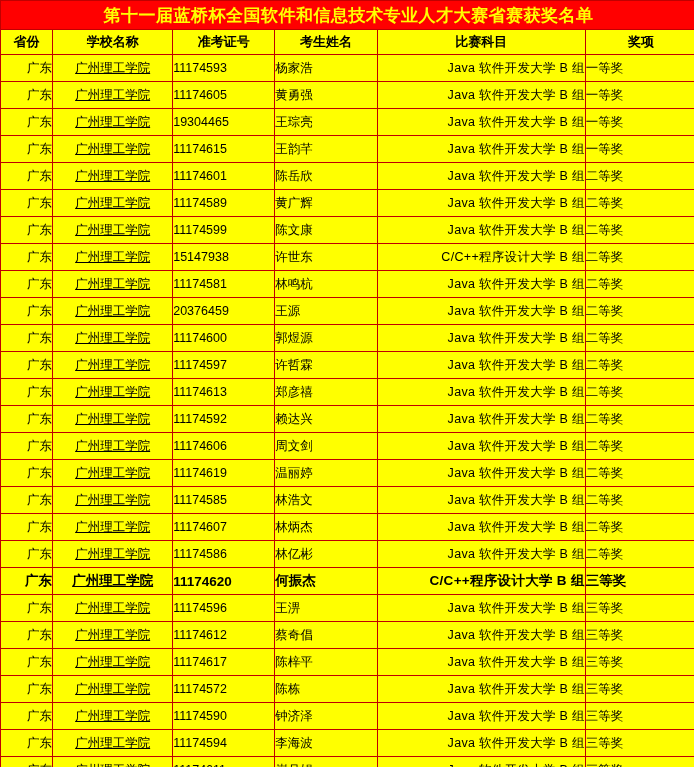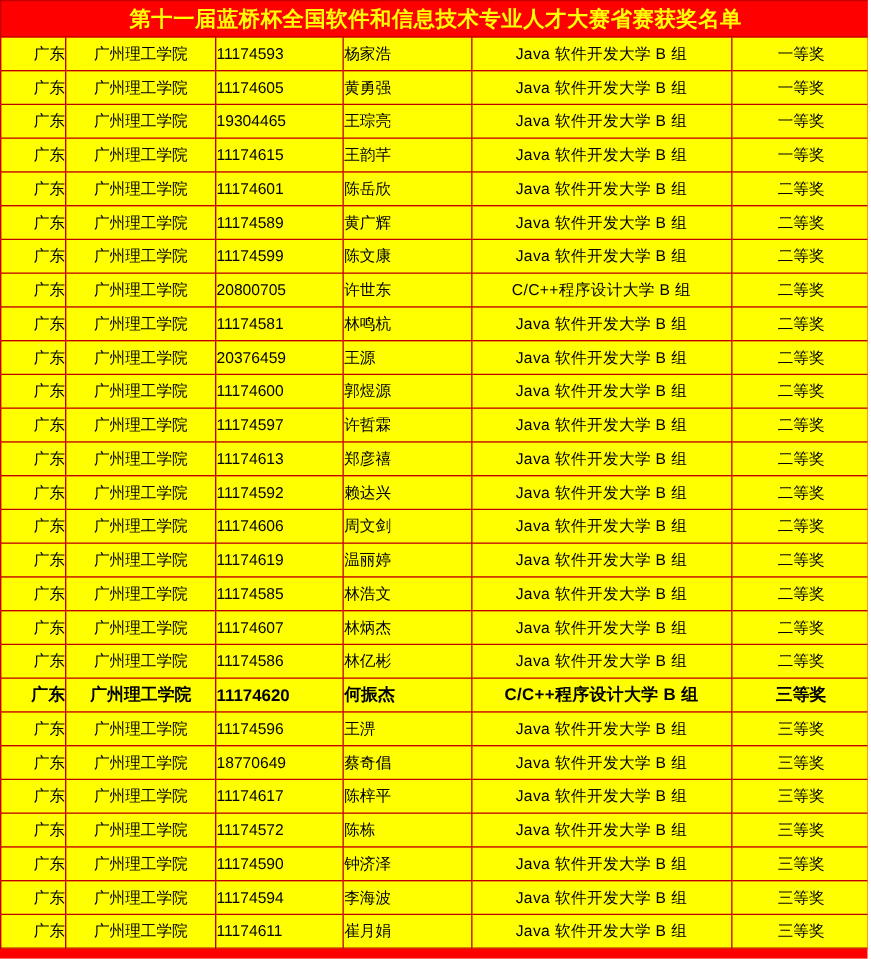--- a/index.html
+++ b/index.html
@@ -56,36 +56,37 @@
     font-size: 12.5px;
     height: 26px;
     font-family: "Liberation Sans", sans-serif;
   }
   .c-prov {
     text-align: right;
     padding-left: 6px !important;
   }
   .c-school {
     text-align: center;
+    text-decoration: underline;
   }
   .c-id {
     font-family: "Liberation Serif", serif;
     font-size: 13px;
   }
   .c-name {
     text-align: left;
   }
   .c-subject {
-    text-align: center;
+    text-align: right;
     font-family: "Liberation Serif", serif;
     font-size: 13px;
     letter-spacing: 0.3px;
   }
   .c-award {
-    text-align: center;
+    text-align: left;
   }
   .row.highlight td {
     font-weight: bold;
     font-size: 13.5px;
   }
   .col-prov { width: 52px; }
   .col-school { width: 120px; }
   .col-id { width: 102px; }
   .col-name { width: 102px; }
   .col-subject { width: 208px; }
@@ -101,20 +102,28 @@
       <col class="col-school">
       <col class="col-id">
       <col class="col-name">
       <col class="col-subject">
       <col class="col-award">
     </colgroup>
     <tbody>
       <tr>
         <td class="title-cell" colspan="6">第十一届蓝桥杯全国软件和信息技术专业人才大赛省赛获奖名单</td>
       </tr>
+      <tr class="hdr">
+        <td>省份</td>
+        <td>学校名称</td>
+        <td>准考证号</td>
+        <td>考生姓名</td>
+        <td>比赛科目</td>
+        <td>奖项</td>
+      </tr>
     <tr class="row">
           <td class="c-prov">广东</td>
           <td class="c-school">广州理工学院</td>
           <td class="c-id">11174593</td>
           <td class="c-name">杨家浩</td>
           <td class="c-subject">Java 软件开发大学 B 组</td>
           <td class="c-award">一等奖</td>
         </tr>
         <tr class="row">
           <td class="c-prov">广东</td>
@@ -160,21 +169,21 @@
           <td class="c-prov">广东</td>
           <td class="c-school">广州理工学院</td>
           <td class="c-id">11174599</td>
           <td class="c-name">陈文康</td>
           <td class="c-subject">Java 软件开发大学 B 组</td>
           <td class="c-award">二等奖</td>
         </tr>
         <tr class="row">
           <td class="c-prov">广东</td>
           <td class="c-school">广州理工学院</td>
-          <td class="c-id">20800705</td>
+          <td class="c-id">15147938</td>
           <td class="c-name">许世东</td>
           <td class="c-subject">C/C++程序设计大学 B 组</td>
           <td class="c-award">二等奖</td>
         </tr>
         <tr class="row">
           <td class="c-prov">广东</td>
           <td class="c-school">广州理工学院</td>
           <td class="c-id">11174581</td>
           <td class="c-name">林鸣杭</td>
           <td class="c-subject">Java 软件开发大学 B 组</td>
@@ -272,21 +281,21 @@
           <td class="c-prov">广东</td>
           <td class="c-school">广州理工学院</td>
           <td class="c-id">11174596</td>
           <td class="c-name">王淠</td>
           <td class="c-subject">Java 软件开发大学 B 组</td>
           <td class="c-award">三等奖</td>
         </tr>
         <tr class="row">
           <td class="c-prov">广东</td>
           <td class="c-school">广州理工学院</td>
-          <td class="c-id">18770649</td>
+          <td class="c-id">11174612</td>
           <td class="c-name">蔡奇倡</td>
           <td class="c-subject">Java 软件开发大学 B 组</td>
           <td class="c-award">三等奖</td>
         </tr>
         <tr class="row">
           <td class="c-prov">广东</td>
           <td class="c-school">广州理工学院</td>
           <td class="c-id">11174617</td>
           <td class="c-name">陈梓平</td>
           <td class="c-subject">Java 软件开发大学 B 组</td>

